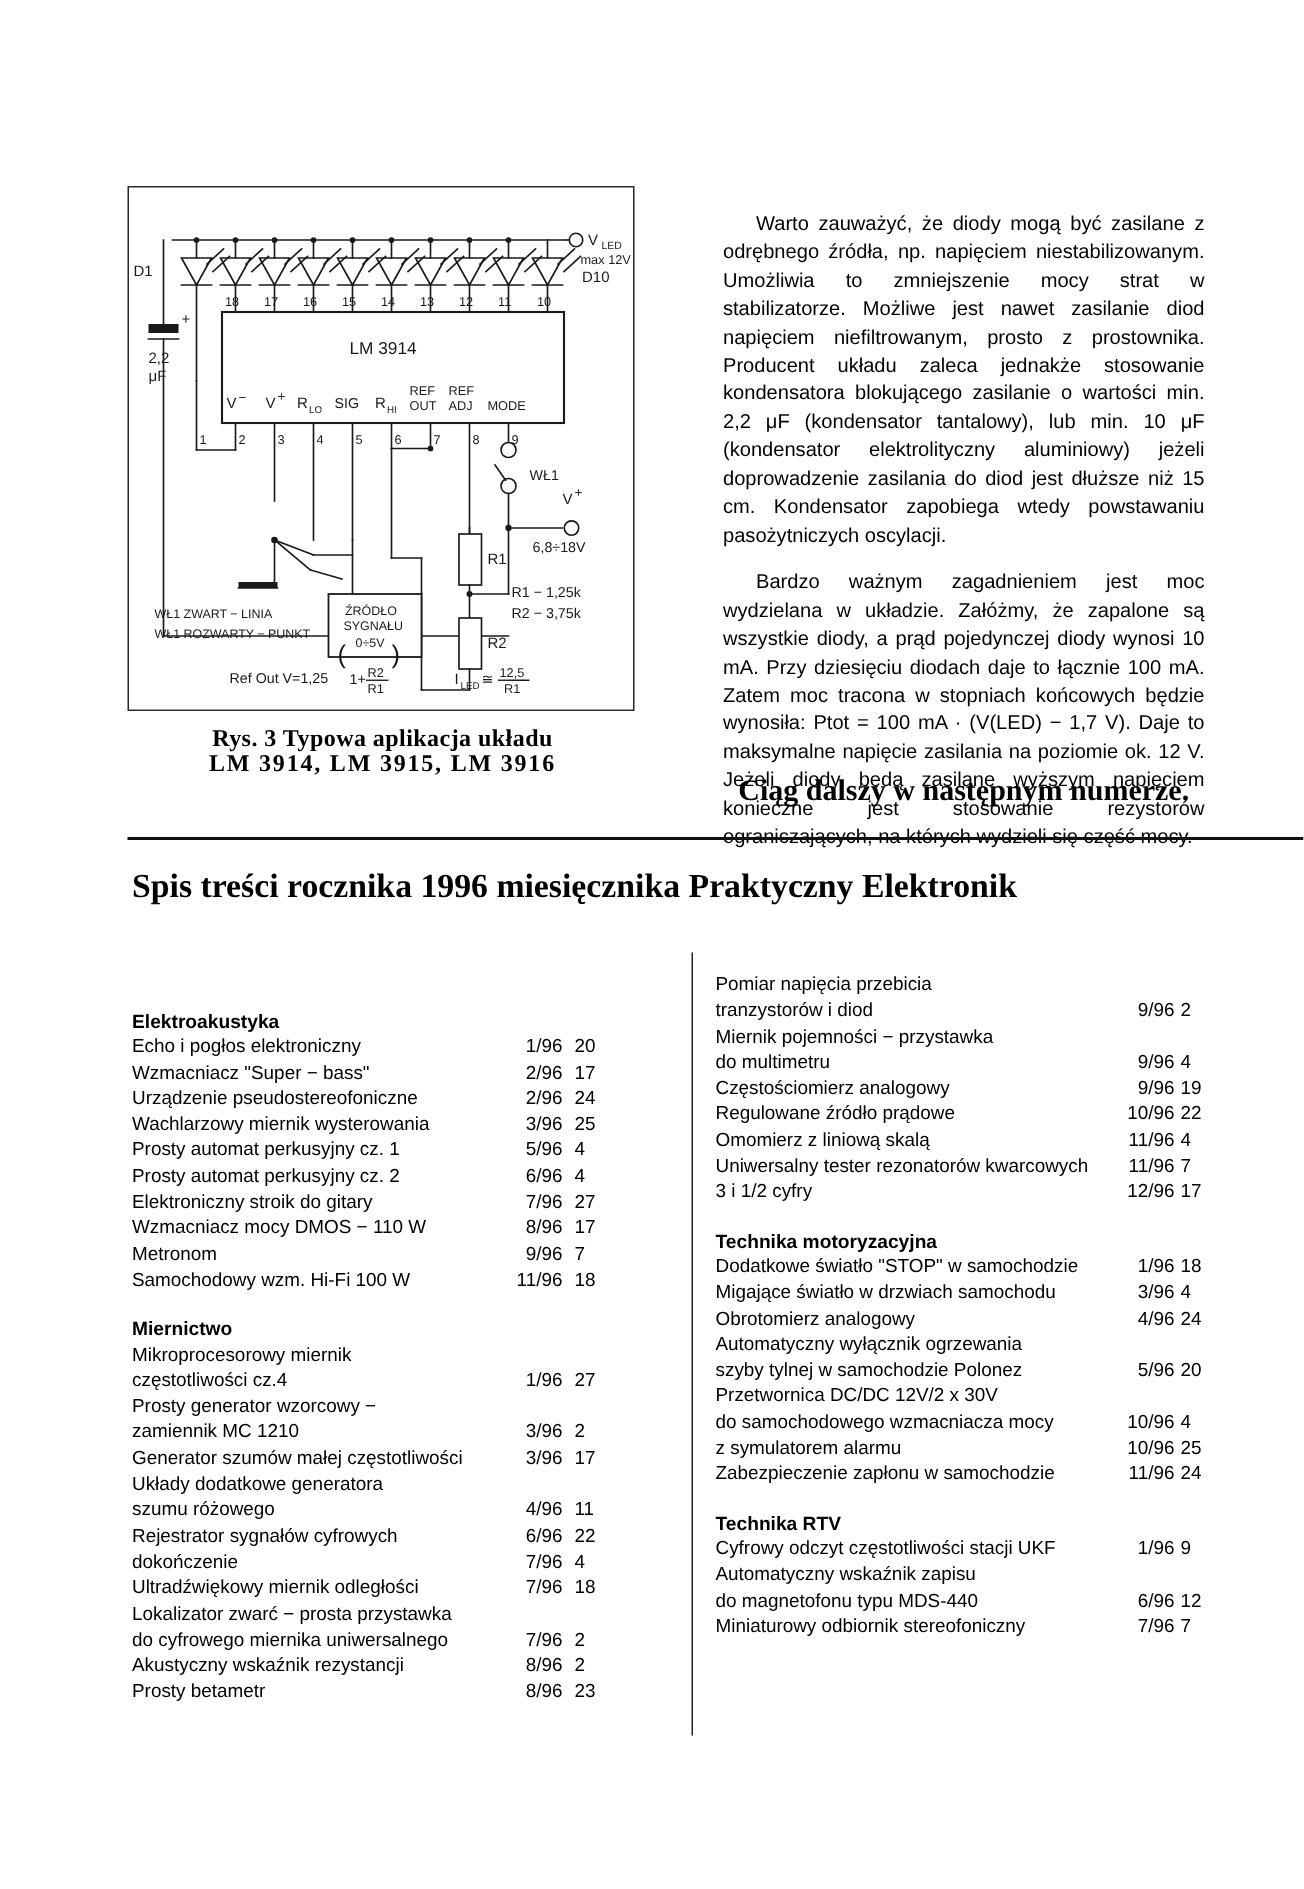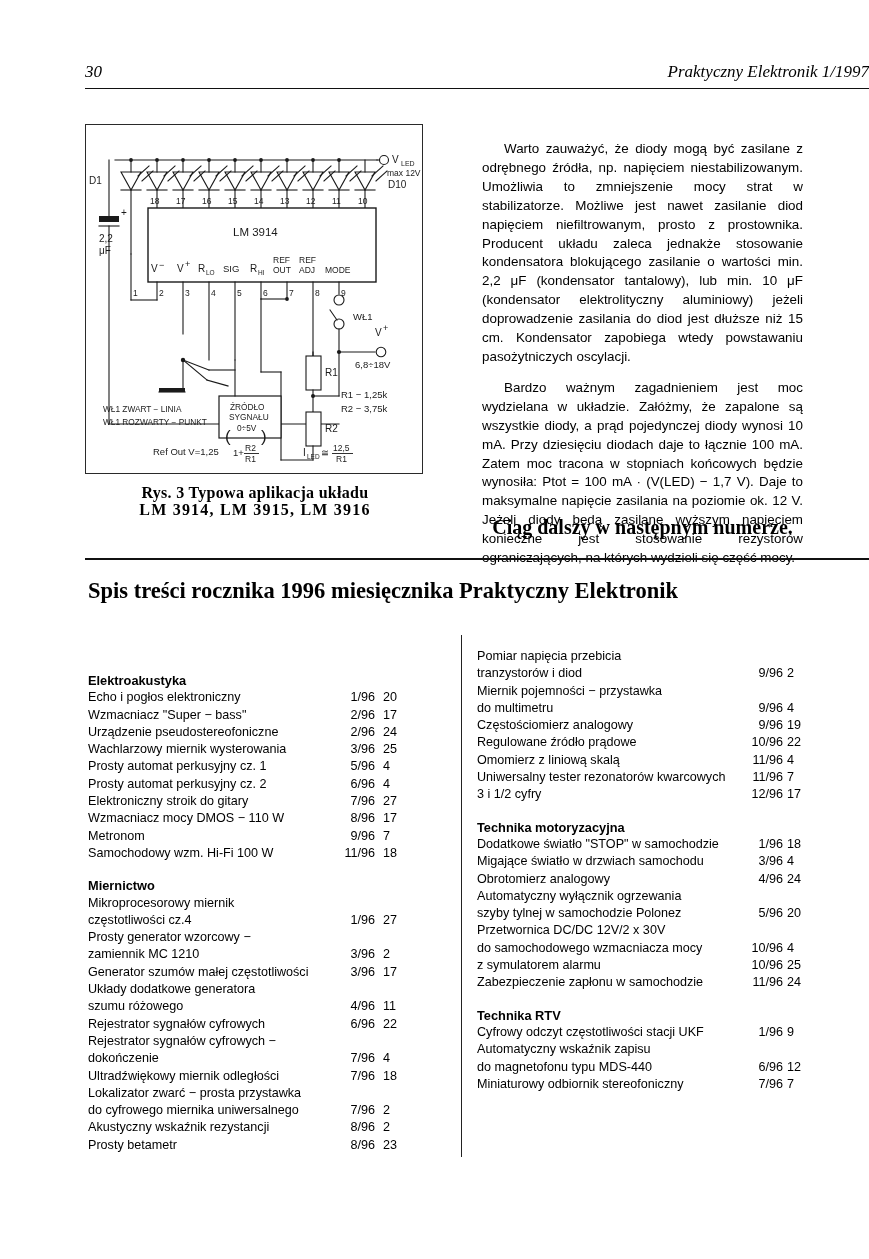--- a/index.html
+++ b/index.html
@@ -96,25 +96,20 @@
   .toc-col.right .toc-pg    { left:310px; width:30px; }
 
   
   text { font-family:"Liberation Sans", sans-serif; }
 </style>
 </head>
 <body>
 
 <div class="page">
 
-  <div class="hdr">
-    <div class="hdr-page-no">30</div>
-    <div class="hdr-title">Praktyczny Elektronik 1/1997</div>
-    <div class="hdr-rule"></div>
-  </div>
 
   <div class="fig-wrap">
     <div class="fig-frame"></div>
     <svg class="fig-svg" width="338" height="350" viewBox="0 0 338 350">
       <g stroke="#1a1a1a" stroke-width="1.1" fill="none" stroke-linecap="square">
 
         <line x1="30" y1="36" x2="292" y2="36"></line>
 
         <g>
 
@@ -452,25 +447,20 @@
         <span class="toc-label">szumu różowego</span>
         <span class="toc-issue">4/96</span>
         <span class="toc-pg">11</span>
       </div>
       <div class="toc-row">
         <span class="toc-label">Rejestrator sygnałów cyfrowych</span>
         <span class="toc-issue">6/96</span>
         <span class="toc-pg">22</span>
       </div>
       <div class="toc-row">
-        <span class="toc-label">Rejestrator sygnałów cyfrowych −</span>
-        <span class="toc-issue"></span>
-        <span class="toc-pg"></span>
-      </div>
-      <div class="toc-row">
         <span class="toc-label">dokończenie</span>
         <span class="toc-issue">7/96</span>
         <span class="toc-pg">4</span>
       </div>
       <div class="toc-row">
         <span class="toc-label">Ultradźwiękowy miernik odległości</span>
         <span class="toc-issue">7/96</span>
         <span class="toc-pg">18</span>
       </div>
       <div class="toc-row">

